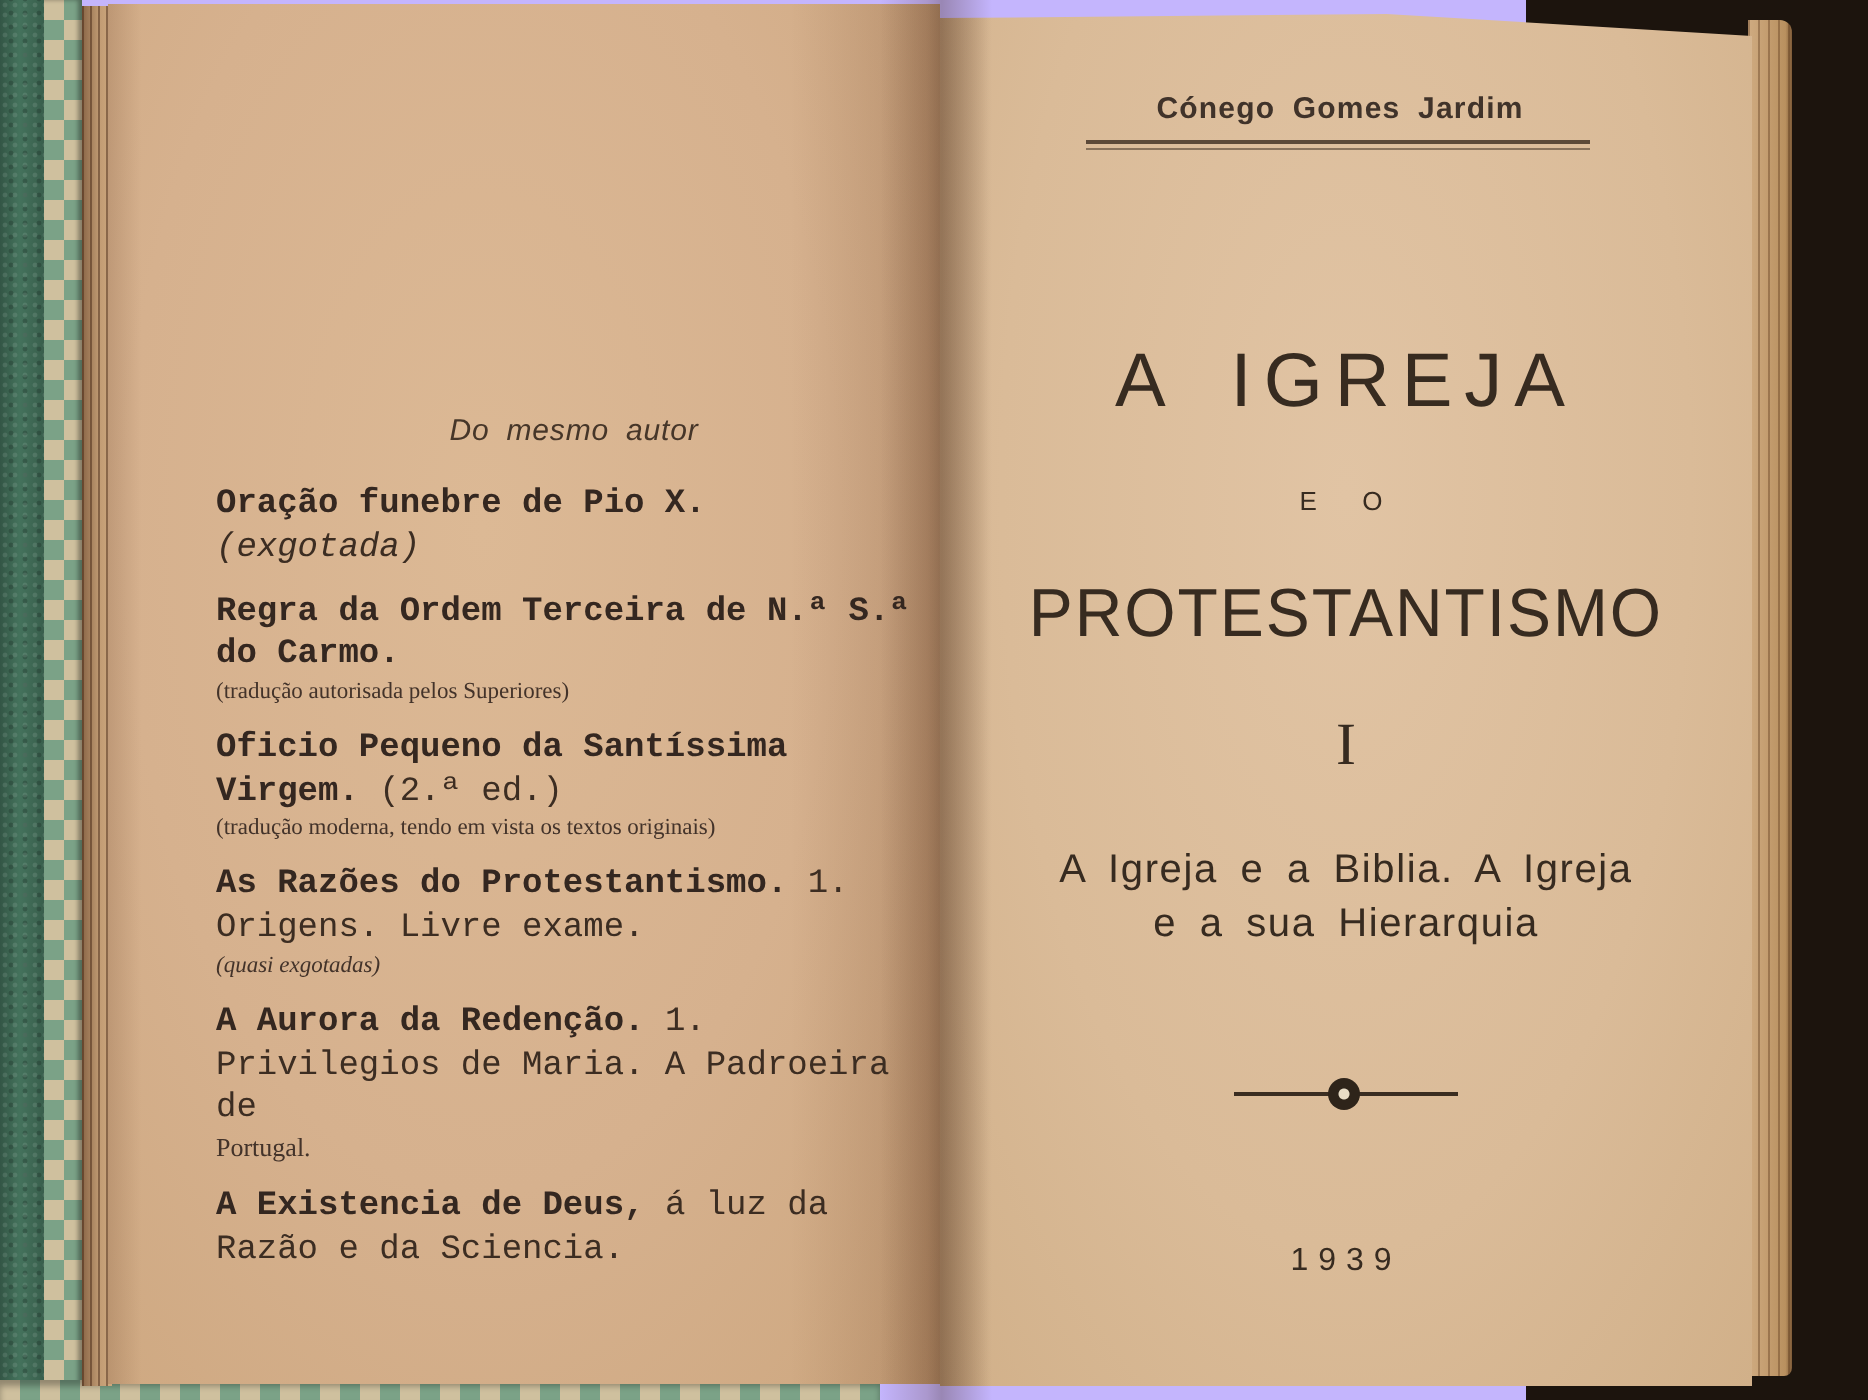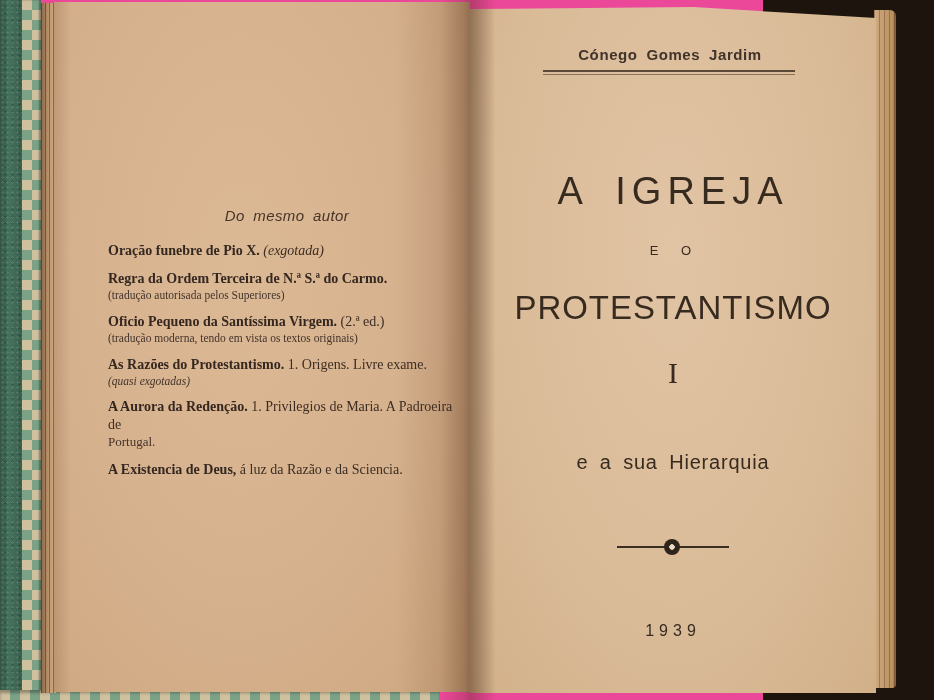--- a/index.html
+++ b/index.html
@@ -1,21 +1,21 @@
 <!DOCTYPE html>
 <html><head>
 <meta charset="utf-8">
 <style>
   html,body{margin:0;padding:0;}
   body{
     width:934px;height:700px;overflow:hidden;
     background:#1c140d;
     font-family:"Liberation Sans",sans-serif;
   }
-  .scene{position:relative;width:763px;height:700px;background:#ec4899;}
+  .scene{position:relative;width:763px;height:700px;background:#c4b5fd;}
 
   
   .cover-left{
     position:absolute;left:0;top:0;width:24px;height:700px;
     background-color:#44725c;
     background-image:
       radial-gradient(rgba(255,255,255,.10) 1px, transparent 1.4px),
       radial-gradient(rgba(0,0,0,.18) 1px, transparent 1.4px),
       linear-gradient(90deg, rgba(0,0,0,.25) 0, rgba(0,0,0,0) 40%, rgba(0,0,0,.2) 100%);
     background-size:5px 5px,7px 7px,100% 100%;
@@ -88,21 +88,21 @@
   .same-author-heading{
     position:absolute;left:187px;top:176px;width:200px;
     text-align:center;font-style:italic;font-size:15px;
     letter-spacing:.4px;word-spacing:4px;color:#463629;margin-top:31px;
   }
   .works-list{
     position:absolute;left:108px;top:242px;width:354px;
     font-family:"Liberation Serif",serif;color:#3c2d22;
   }
   .work{margin-bottom:10px;}
-  .work-line{font-size:14px;line-height:1.28;}
+  .work-line{font-size:17px;line-height:1.28;font-family:Liberation Mono, monospace;}
   .work-title{font-weight:bold;color:#342720;}
   .work-inline{font-weight:normal;}
   .italic{font-style:italic;}
   .work-note{font-size:11.5px;line-height:1.3;color:#43332a;}
   .work-note.plain{font-size:13px;}
 
   
   .rp-center{position:absolute;left:482px;width:382px;text-align:center;color:#372b20;}
   .title-1{top:170px;font-size:38px;letter-spacing:6px;word-spacing:12px;}
   .title-2{top:243px;font-size:13px;letter-spacing:5px;word-spacing:9px;}
@@ -179,20 +179,21 @@
         <span class="work-title">A Existencia de Deus,</span>
         <span class="work-inline">á luz da Razão e da Sciencia.</span>
       </div>
     </div>
   </div>
 
   <div class="rp-center title-1 ink">A IGREJA</div>
   <div class="rp-center title-2 ink">E O</div>
   <div class="rp-center title-3 ink">PROTESTANTISMO</div>
   <div class="rp-center volume ink">I</div>
+  <div class="rp-center subtitle-1 ink">A Igreja e a Biblia. A Igreja</div>
   <div class="rp-center subtitle-2 ink">e a sua Hierarquia</div>
 
   <div class="ornament-line"></div>
   <div class="ornament-dot"></div>
 
   <div class="rp-center year ink">1939</div>
 
 </div>
 
 </body></html>

